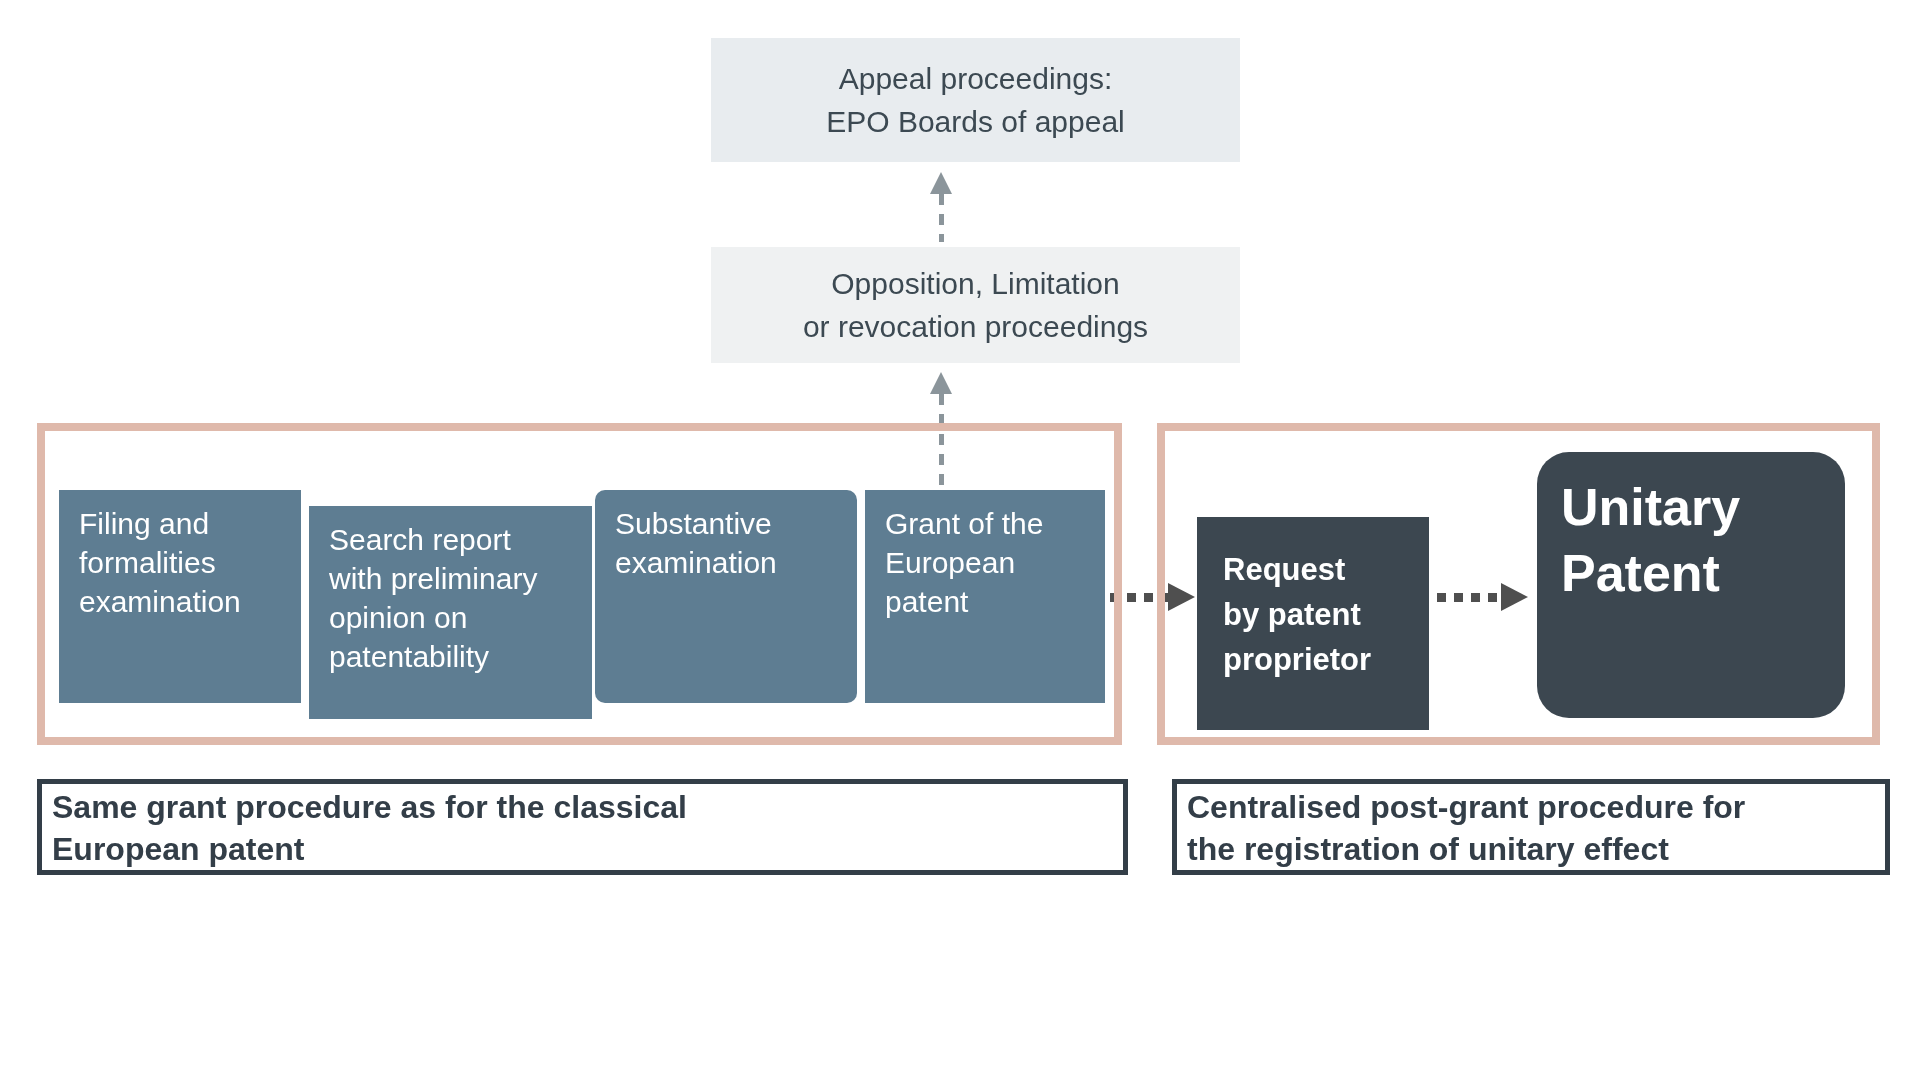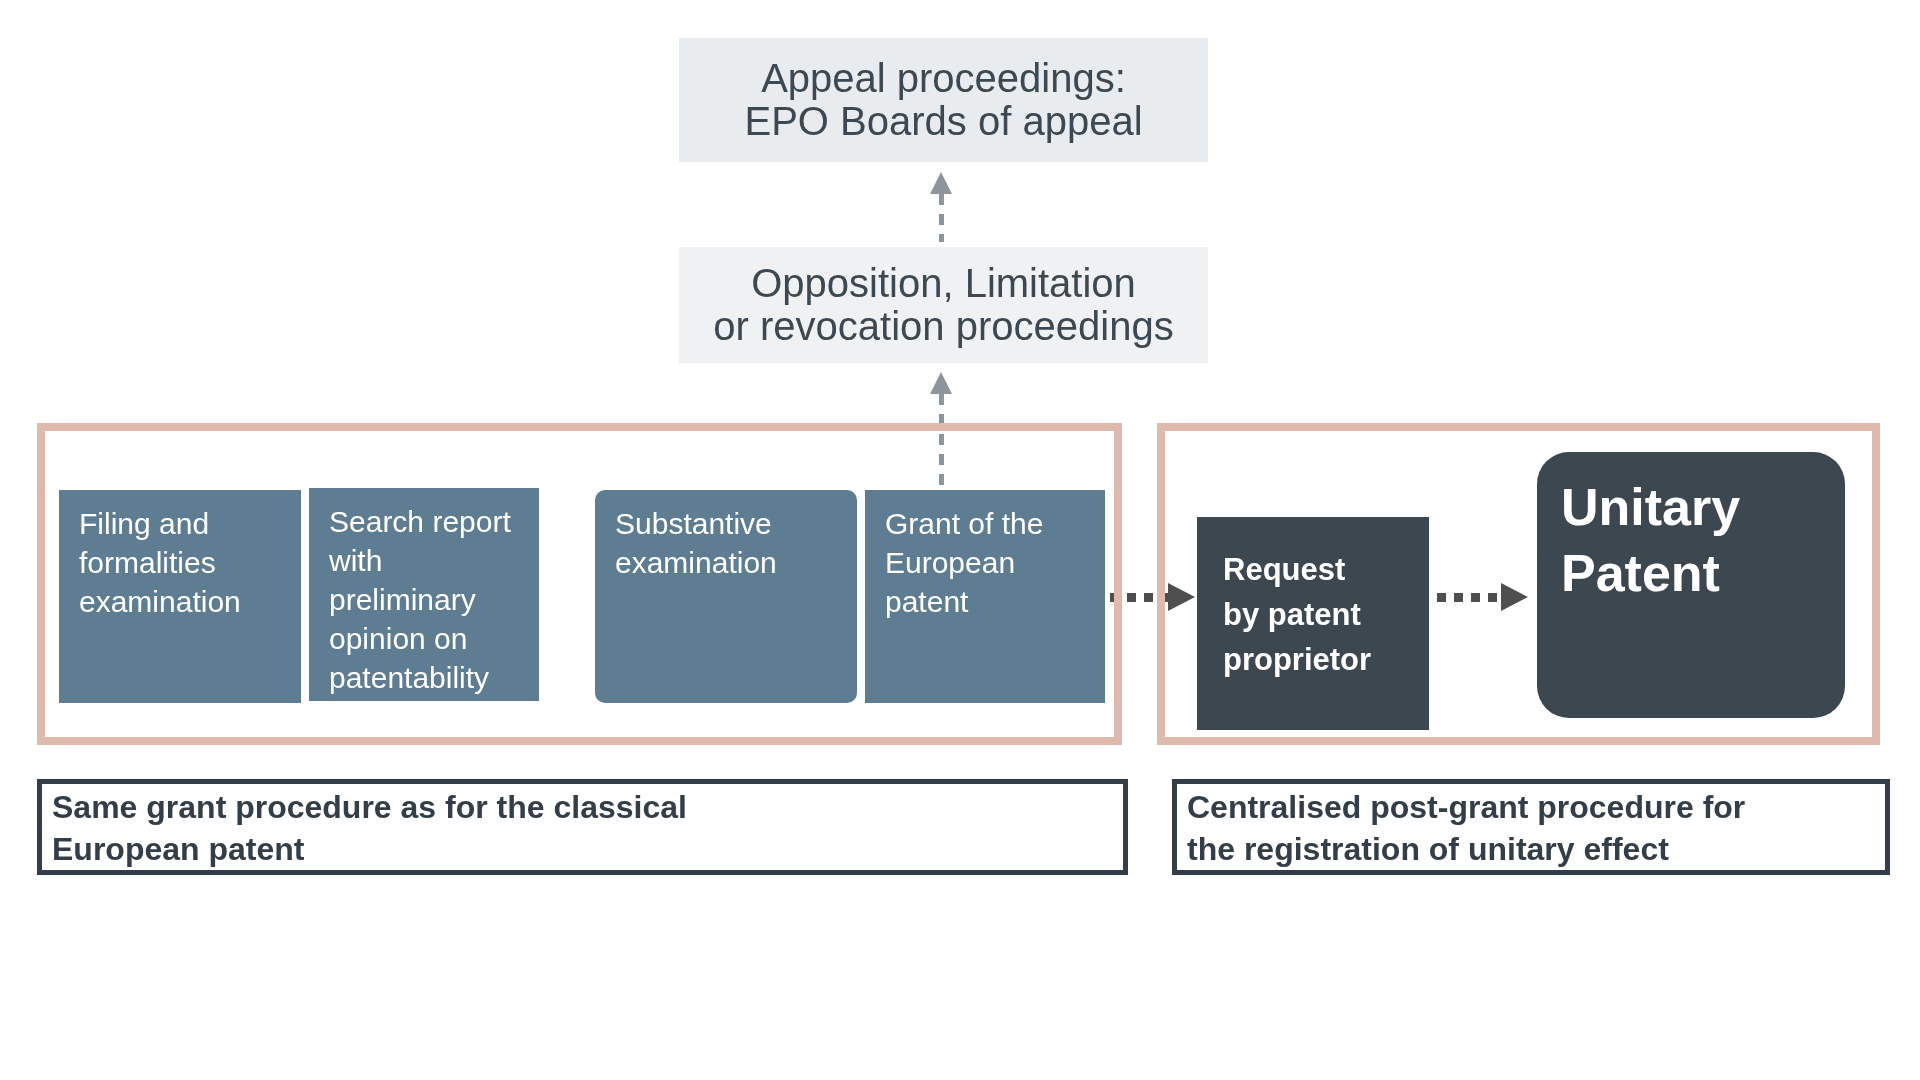--- a/index.html
+++ b/index.html
@@ -25,24 +25,25 @@
     background:#ffffff;
     overflow:hidden;
   }
   .txt{white-space:pre-line;}
 
   
   .light-box{
     position:absolute;
     background:var(--light-box-bg);
     color:var(--text-dark);
-    font-size:40px;line-height:43px;
+    font-size:30px;line-height:43px;
     display:flex;align-items:center;justify-content:center;
     text-align:center;
     z-index:1;
+    margin-left:32px;
   }
   .light-box.second{background:var(--light-box-bg2);}
 
   
   .frame{
     position:absolute;
     border:8px solid var(--frame-border);
     box-sizing:border-box;
     background:transparent;
     z-index:2;
@@ -144,21 +145,21 @@
   </div>
 
   <div class="frame" style="left:37px;top:423px;width:1085px;height:322px;"></div>
 
   <div class="stage-box" style="left:59px;top:490px;width:242px;height:213px;">
     <div class="txt">Filing and
 formalities
 examination</div>
   </div>
 
-  <div class="stage-box" style="left:309px;top:488px;width:230px;height:213px;">
+  <div class="stage-box" style="left:309px;top:506px;width:283px;height:213px;">
     <div class="txt">Search report
 with preliminary
 opinion on
 patentability</div>
   </div>
 
   <div class="stage-box" style="left:595px;top:490px;width:262px;height:213px;border-radius:10px;">
     <div class="txt">Substantive
 examination</div>
   </div>

